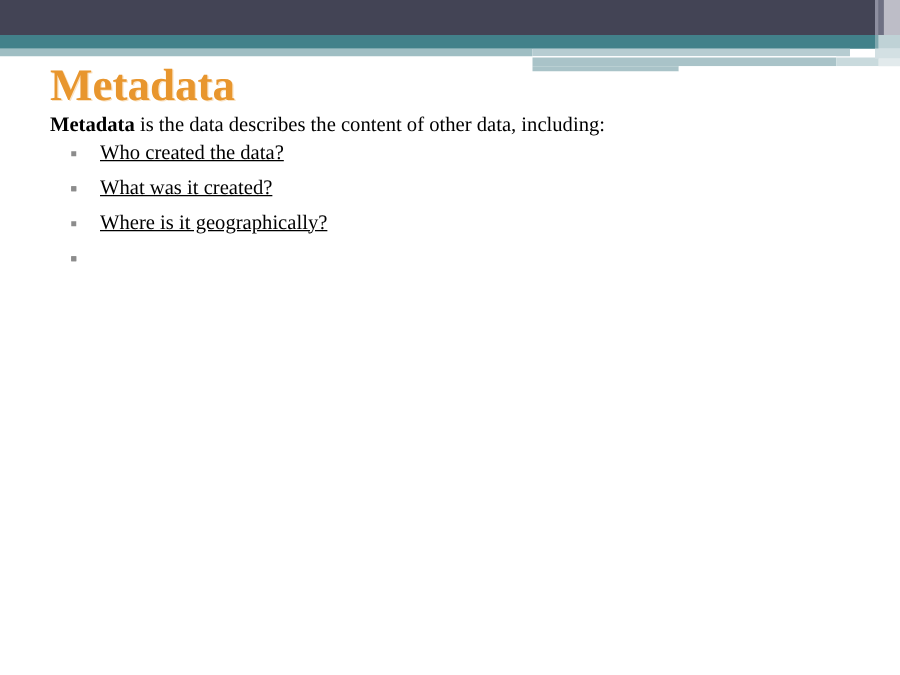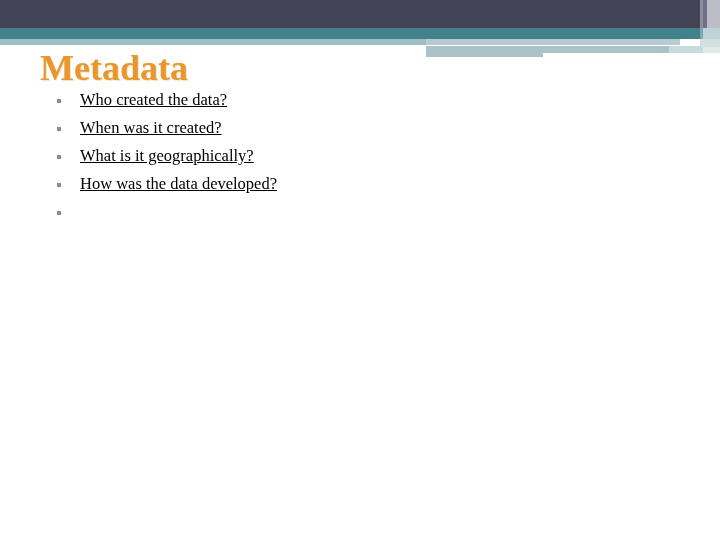--- a/index.html
+++ b/index.html
@@ -205,40 +205,40 @@
   <div class="band" id="vstripe-c"></div>
   <div class="band" id="vstripe-d"></div>
   <div class="band" id="vstripe-e"></div>
   <div class="band" id="vstripe-f"></div>
   <div class="band" id="vstripe-g"></div>
 
   <div id="title">Metadata</div>
 
   <div id="body-block">
 
+    <p id="intro-line"><span class="lead">Metadata</span><span class="rest"> is the data describes the content of other data, including:</span></p>
 
     <ul id="bullet-list">
       <li class="bullet-item">
         <span class="bullet-marker"></span>
         <span class="bullet-text">Who created the data?</span>
       </li>
       <li class="bullet-item">
         <span class="bullet-marker"></span>
       </li>
       <li class="bullet-item">
         <span class="bullet-marker"></span>
-        <span class="bullet-text">When was it created?</span>
-      </li>
-      <li class="bullet-item">
-        <span class="bullet-marker"></span>
-        <span class="bullet-text">What is it geographically?</span>
-      </li>
-      <li class="bullet-item">
-        <span class="bullet-marker"></span>
-        <span class="bullet-text">How was the data developed?</span>
+        <span class="bullet-text">What was it created?</span>
+      </li>
+      <li class="bullet-item">
+        <span class="bullet-marker"></span>
+        <span class="bullet-text">Where is it geographically?</span>
+      </li>
+      <li class="bullet-item">
+        <span class="bullet-marker"></span>
       </li>
       <li class="bullet-item">
         <span class="bullet-marker"></span>
       </li>
     </ul>
 
   </div>
 
 </div>
 

